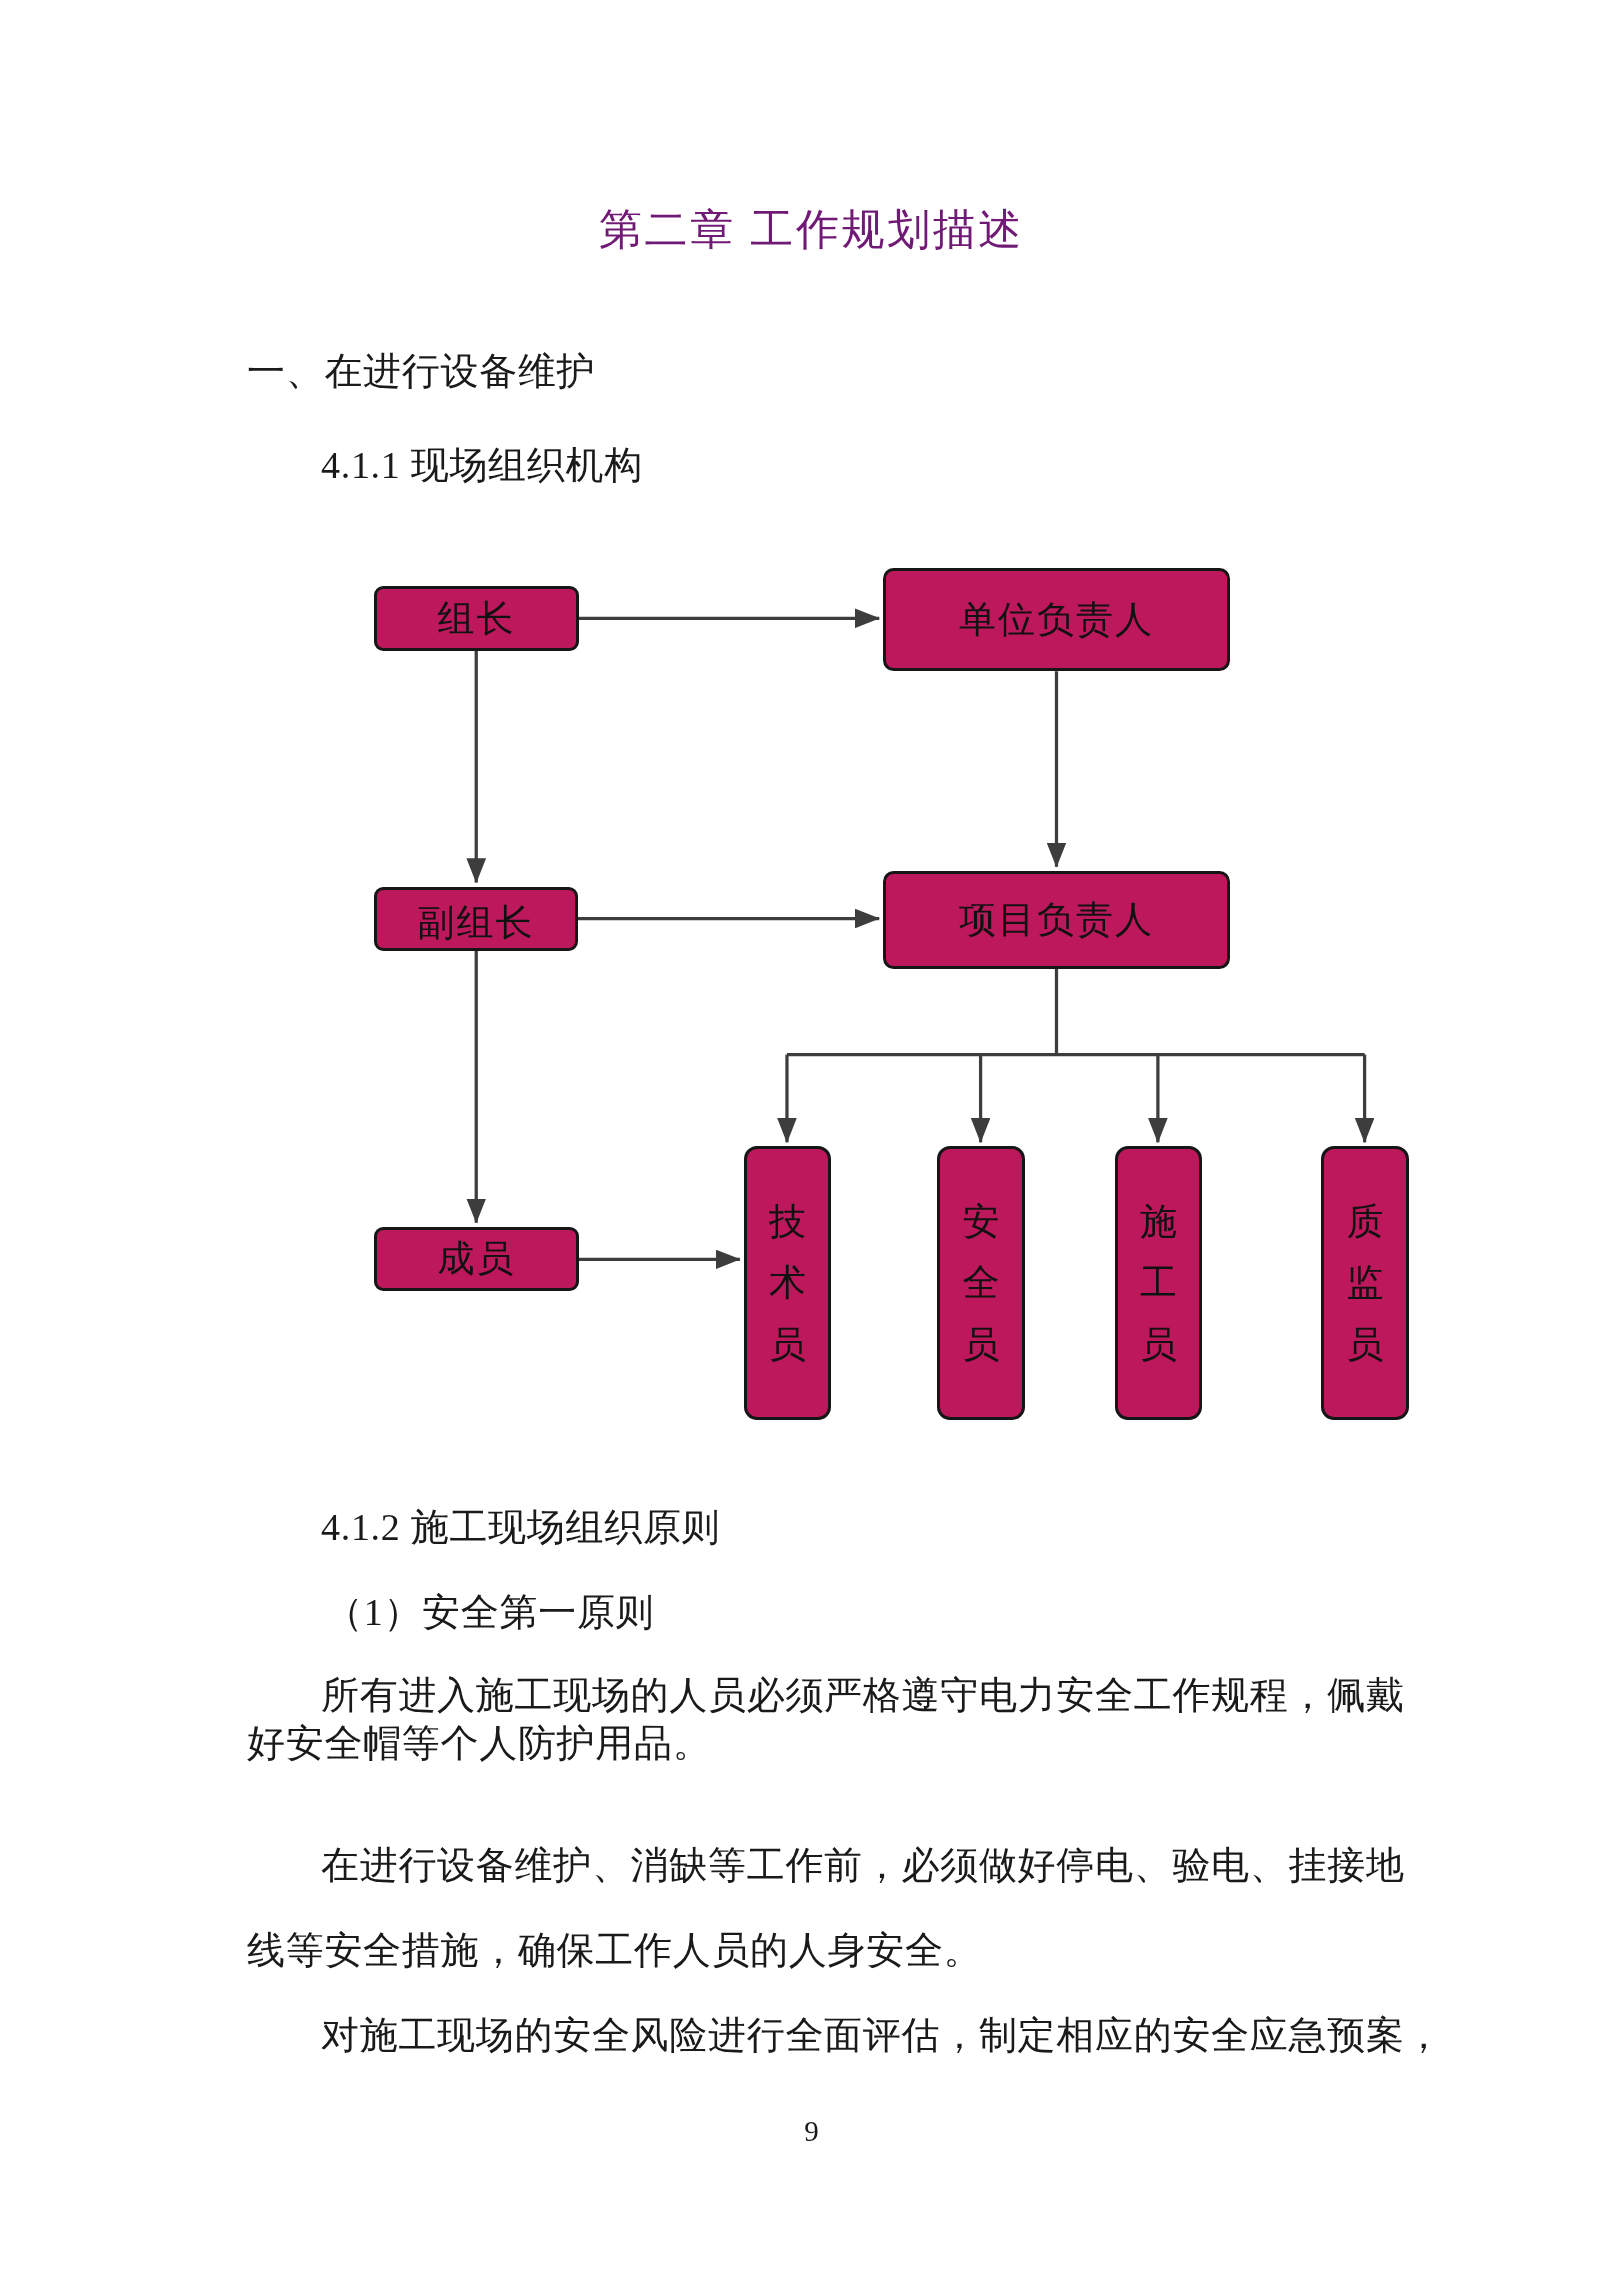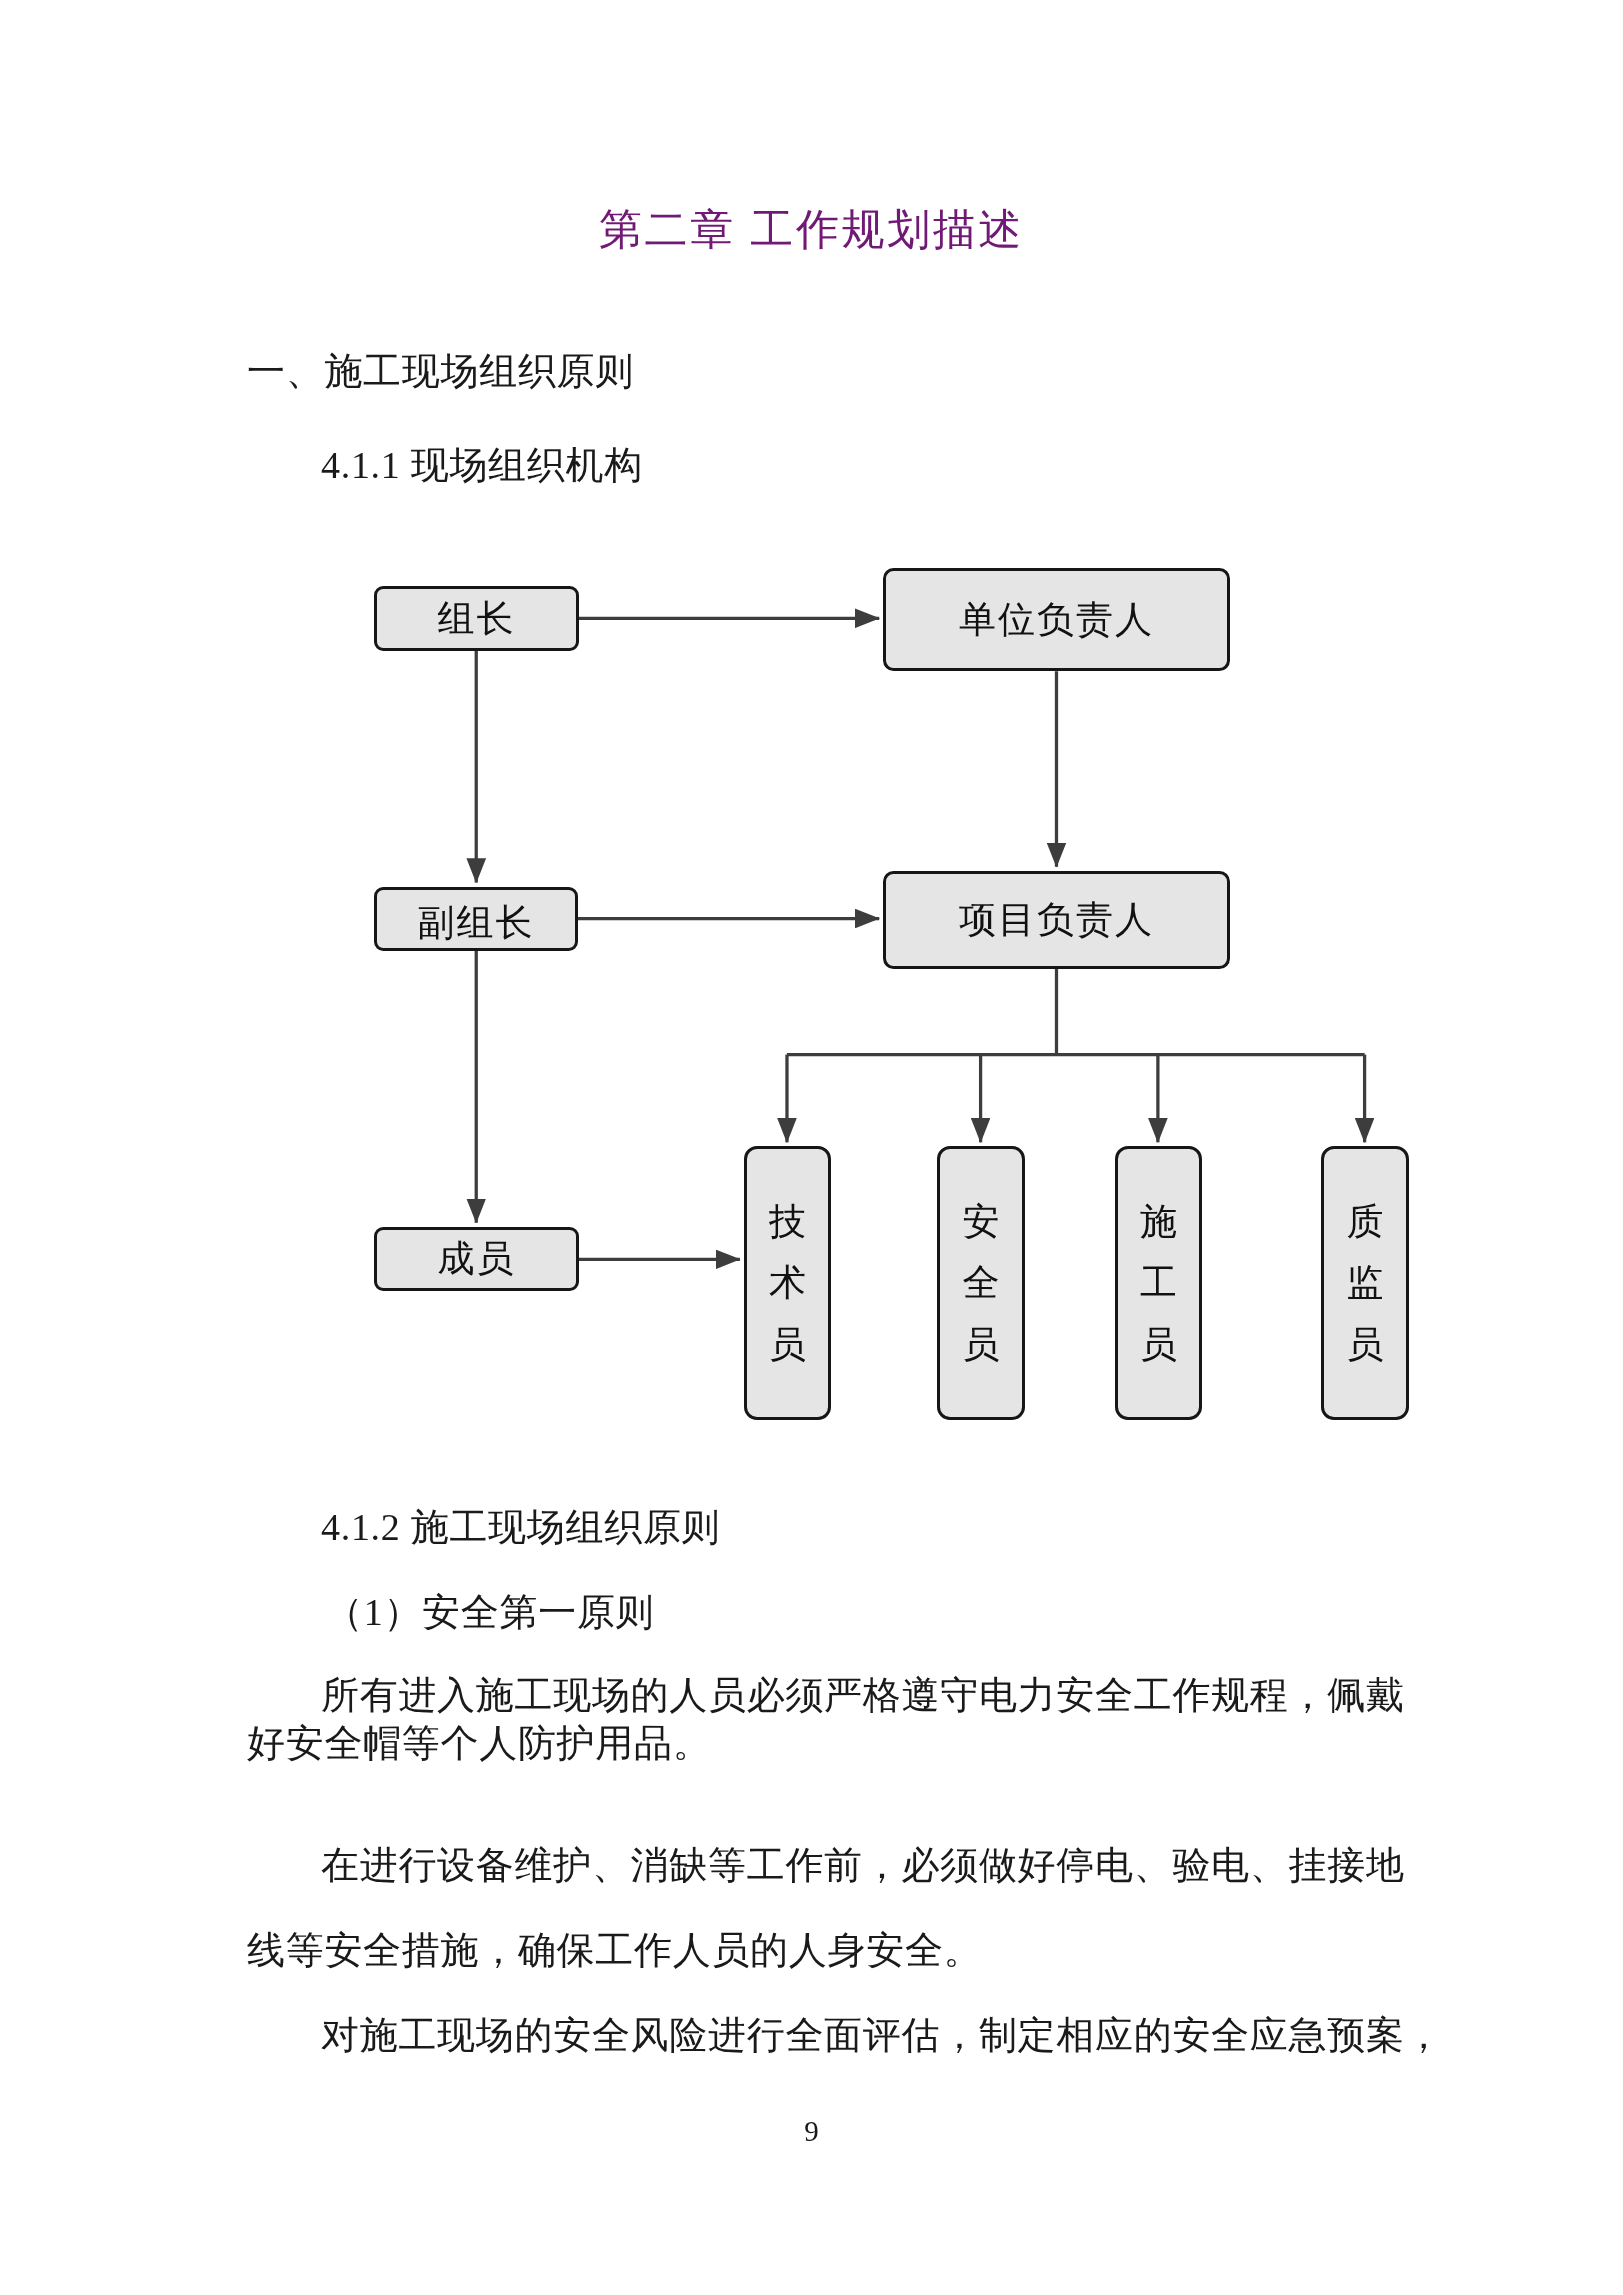--- a/index.html
+++ b/index.html
@@ -43,21 +43,21 @@
     text-align: center;
     font-size: 29px;
     color: #1a1a1a;
   }
   
   .org-chart { position: absolute; inset: 0; }
   .org-chart svg { position: absolute; left: 0; top: 0; }
   .node {
     position: absolute;
     box-sizing: border-box;
-    background: #e5e5e5;
+    background: #be185d;
     border: 3.3px solid #161616;
     border-radius: 9.2px;
     display: flex;
     align-items: center;
     justify-content: center;
     font-size: 37px;
     letter-spacing: 2px;
     color: #111111;
   }
   .node.big { border-width: 3.9px; border-radius: 10.5px; }
@@ -70,21 +70,21 @@
     letter-spacing: 0;
   }
 </style>
 </head>
 <body>
 
 <div class="page">
 
   <h1 class="chapter-title">第二章 工作规划描述</h1>
 
-  <div class="txt" style="top:350px; left:247px;">一、施工现场组织原则</div>
+  <div class="txt" style="top:350px; left:247px;">一、在进行设备维护</div>
   <div class="txt" style="top:444px; left:321px;">4.1.1 现场组织机构</div>
 
   <div class="org-chart">
     <svg width="1623" height="2295" viewBox="0 0 2481 3508">
       <defs>
         <marker id="arrow" viewBox="0 0 38 30" markerWidth="38" markerHeight="30" refX="37" refY="15" orient="auto" markerUnits="userSpaceOnUse">
           <path d="M0,0 L38,15 L0,30 Z" fill="#3d3d3d"></path>
         </marker>
       </defs>
       <g stroke="#3d3d3d" stroke-width="5" fill="none">

